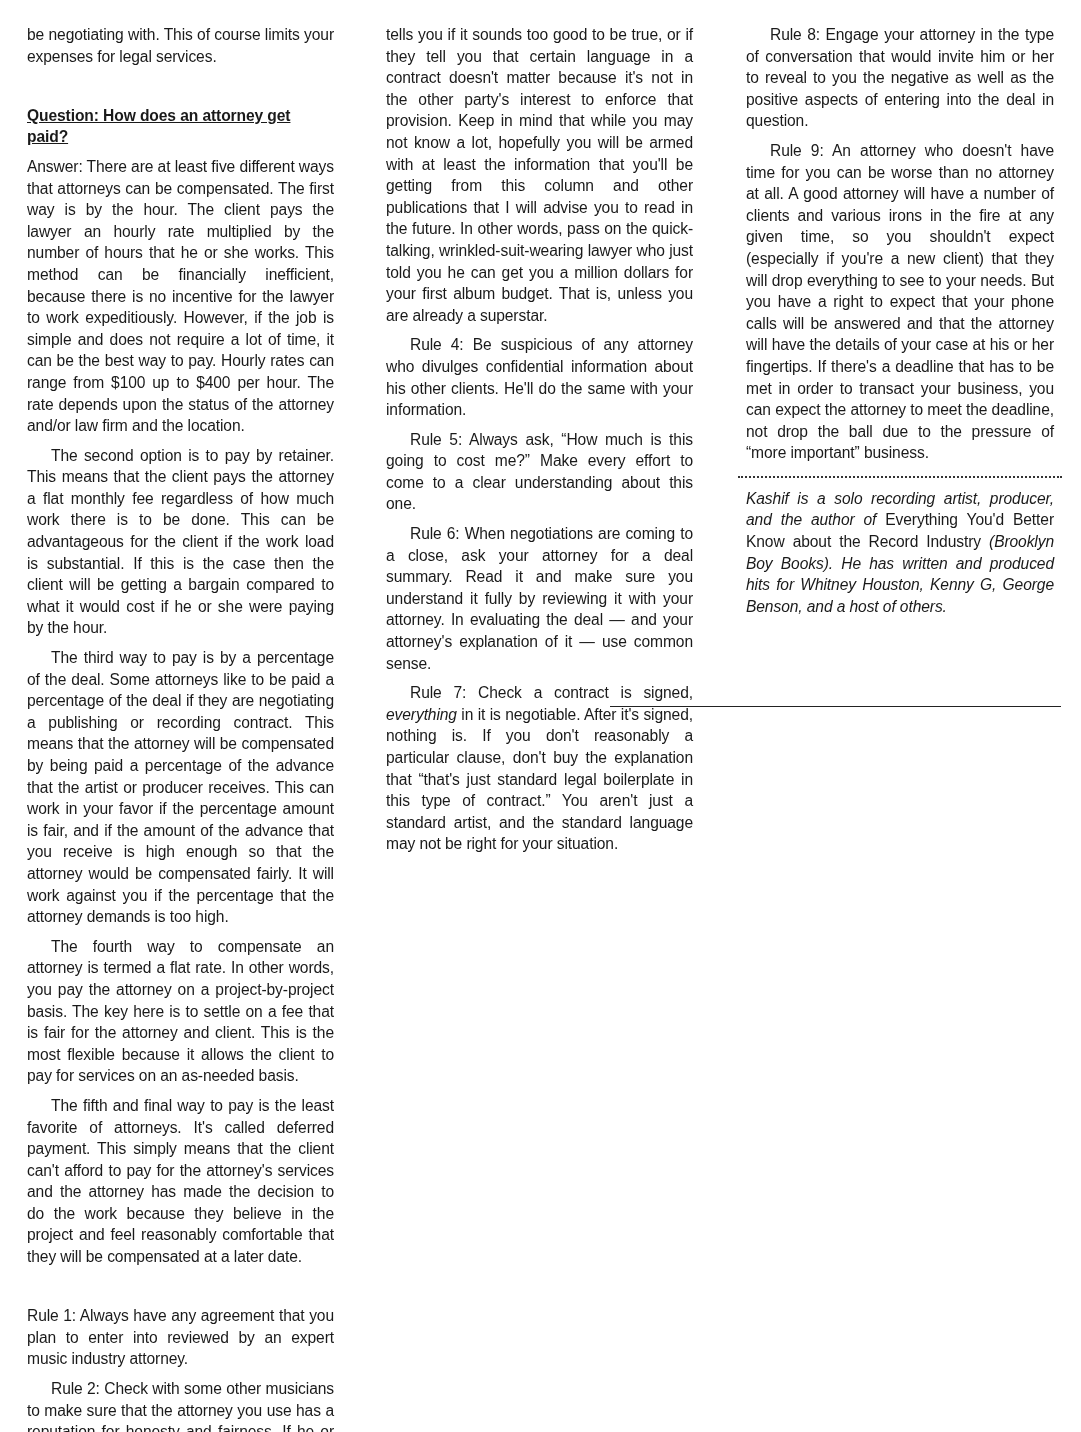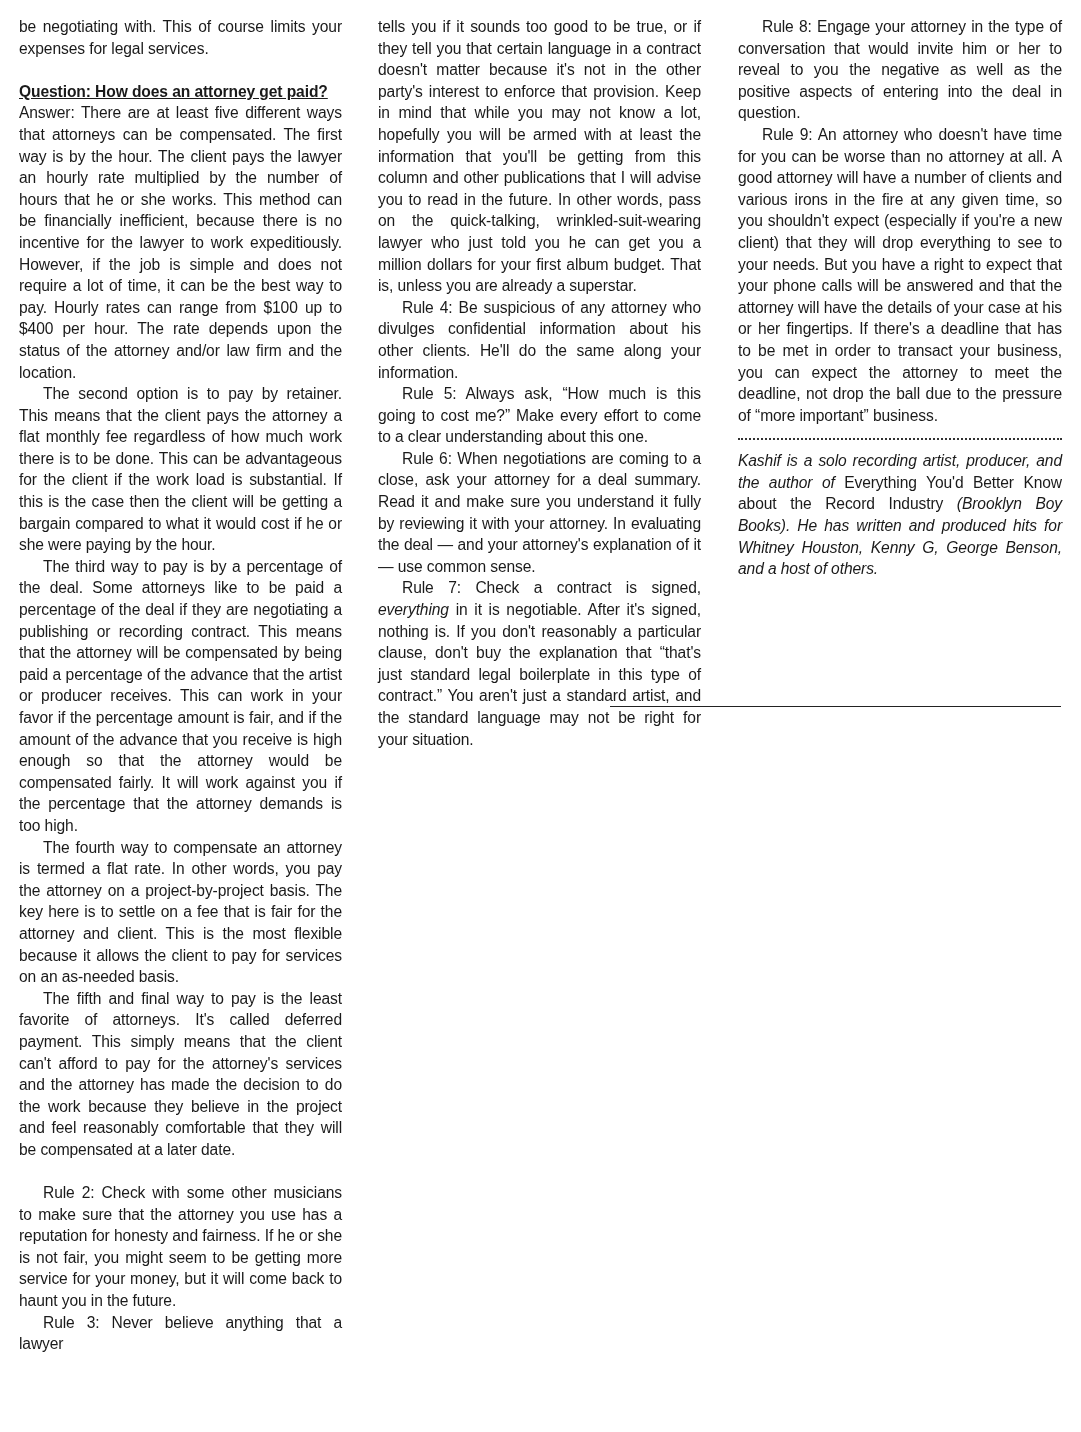--- a/index.html
+++ b/index.html
@@ -10,21 +10,21 @@
     }
     .col {
       position: absolute; top: 16px;
       font-size: 15.6px; line-height: 21.6px;
       text-align: justify;
       letter-spacing: -0.1px;
     }
     .col1 { left: 19px; width: 323px; }
     .col2 { left: 378px; width: 323px; }
     .col3 { left: 738px; width: 324px; }
-    p { margin: 0; }
+    p { margin: 8px; }
     p.indent { text-indent: 24px; }
     .gap { height: 21.6px; }
     .head { font-weight: bold; text-align: left; text-decoration: underline; }
     .endmark {
       display: inline-block; width: 10px; height: 11px; background: #111;
       vertical-align: -1px; margin-left: 4px;
       box-shadow: inset -3px 0 0 #777;
     }
     .dotted {
       border-top: 2px dotted #333; margin: 12px 0 10px 0; height: 0;
@@ -43,27 +43,28 @@
 <div class="col col1">
   <p>be negotiating with. This of course limits your expenses for legal services.</p>
   <div class="gap"></div>
   <p class="head">Question: How does an attorney get paid?</p>
   <p>Answer: There are at least five different ways that attorneys can be compensated. The first way is by the hour. The client pays the lawyer an hourly rate multiplied by the number of hours that he or she works. This method can be financially inefficient, because there is no incentive for the lawyer to work expeditiously. However, if the job is simple and does not require a lot of time, it can be the best way to pay. Hourly rates can range from $100 up to $400 per hour. The rate depends upon the status of the attorney and/or law firm and the location.</p>
   <p class="indent">The second option is to pay by retainer. This means that the client pays the attorney a flat monthly fee regardless of how much work there is to be done. This can be advantageous for the client if the work load is substantial. If this is the case then the client will be getting a bargain compared to what it would cost if he or she were paying by the hour.</p>
   <p class="indent">The third way to pay is by a percentage of the deal. Some attorneys like to be paid a percentage of the deal if they are negotiating a publishing or recording contract. This means that the attorney will be compensated by being paid a percentage of the advance that the artist or producer receives. This can work in your favor if the percentage amount is fair, and if the amount of the advance that you receive is high enough so that the attorney would be compensated fairly. It will work against you if the percentage that the attorney demands is too high.</p>
   <p class="indent">The fourth way to compensate an attorney is termed a flat rate. In other words, you pay the attorney on a project-by-project basis. The key here is to settle on a fee that is fair for the attorney and client. This is the most flexible because it allows the client to pay for services on an as-needed basis.</p>
   <p class="indent">The fifth and final way to pay is the least favorite of attorneys. It's called deferred payment. This simply means that the client can't afford to pay for the attorney's services and the attorney has made the decision to do the work because they believe in the project and feel reasonably comfortable that they will be compensated at a later date.</p>
   <div class="gap"></div>
+  <p>Rule 1: Always have any agreement that you plan to enter into reviewed by an expert music industry attorney.</p>
   <p class="indent">Rule 2: Check with some other musicians to make sure that the attorney you use has a reputation for honesty and fairness. If he or she is not fair, you might seem to be getting more service for your money, but it will come back to haunt you in the future.</p>
   <p class="indent">Rule 3: Never believe anything that a lawyer</p>
 </div>
 
 <div class="col col2">
   <p>tells you if it sounds too good to be true, or if they tell you that certain language in a contract doesn't matter because it's not in the other party's interest to enforce that provision. Keep in mind that while you may not know a lot, hopefully you will be armed with at least the information that you'll be getting from this column and other publications that I will advise you to read in the future. In other words, pass on the quick-talking, wrinkled-suit-wearing lawyer who just told you he can get you a million dollars for your first album budget. That is, unless you are already a superstar.</p>
-  <p class="indent">Rule 4: Be suspicious of any attorney who divulges confidential information about his other clients. He'll do the same along your information.</p>
+  <p class="indent">Rule 4: Be suspicious of any attorney who divulges confidential information about his other clients. He'll do the same with your information.</p>
   <p class="indent">Rule 5: Always ask, “How much is this going to cost me?” Make every effort to come to a clear understanding about this one.</p>
   <p class="indent">Rule 6: When negotiations are coming to a close, ask your attorney for a deal summary. Read it and make sure you understand it fully by reviewing it with your attorney. In evaluating the deal — and your attorney's explanation of it — use common sense.</p>
   <p class="indent"><span>Rule 7: Check a contract is signed, </span><em>everything</em><span> in it is negotiable. After it's signed, nothing is. If you don't reasonably a particular clause, don't buy the explanation that “that's just standard legal boilerplate in this type of contract.” You aren't just a standard artist, and the standard language may not be right for your situation.</span></p>
 </div>
 
 <div class="col col3">
   <p class="indent">Rule 8: Engage your attorney in the type of conversation that would invite him or her to reveal to you the negative as well as the positive aspects of entering into the deal in question.</p>
   <p class="indent">Rule 9: An attorney who doesn't have time for you can be worse than no attorney at all. A good attorney will have a number of clients and various irons in the fire at any given time, so you shouldn't expect (especially if you're a new client) that they will drop everything to see to your needs. But you have a right to expect that your phone calls will be answered and that the attorney will have the details of your case at his or her fingertips. If there's a deadline that has to be met in order to transact your business, you can expect the attorney to meet the deadline, not drop the ball due to the pressure of “more important” business.</p>
   <div class="dotted"></div>
   <p class="bio"><span>Kashif is a solo recording artist, producer, and the author of </span><span class="upright">Everything You'd Better Know about the Record Industry</span><span> (Brooklyn Boy Books). He has written and produced hits for Whitney Houston, Kenny G, George Benson, and a host of others.</span></p>

